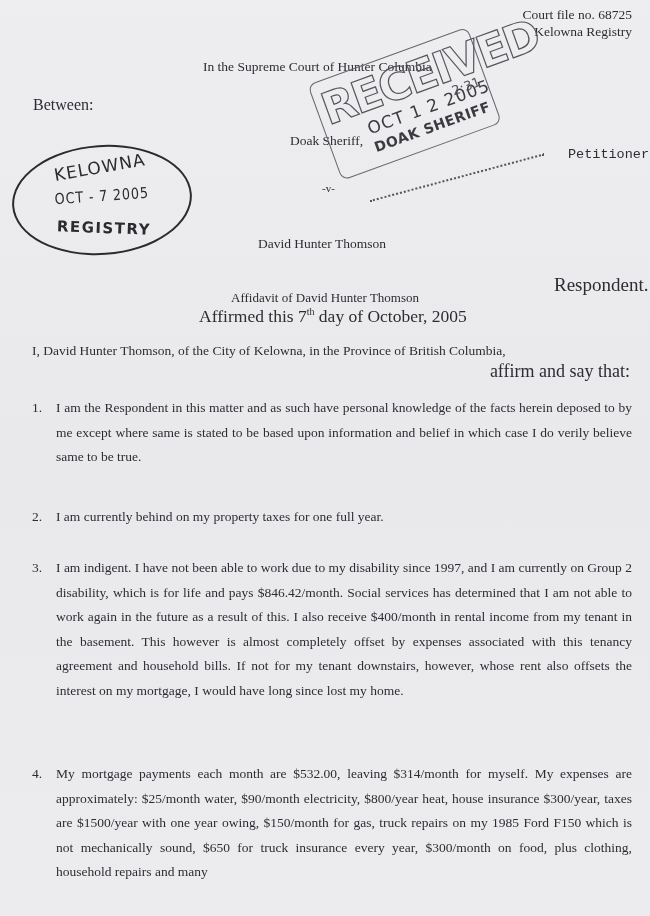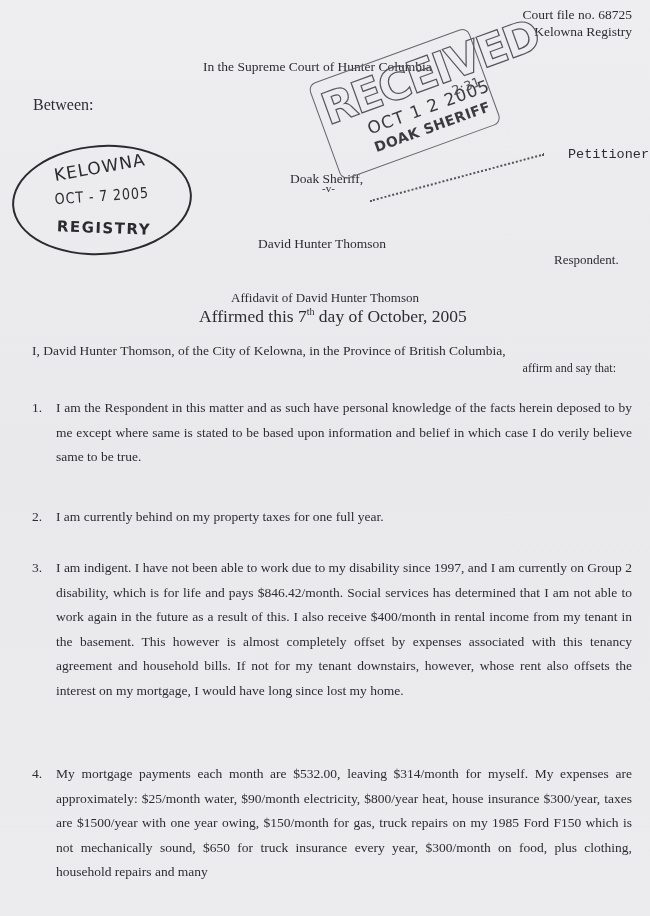--- a/index.html
+++ b/index.html
@@ -26,38 +26,38 @@
     .right-block {
       position: absolute;
       right: 18px;
       top: 6px;
       text-align: right;
       font-size: 13.5px;
       line-height: 17px;
     }
     .court-name { left: 203px; top: 59px; font-size: 13.5px; }
     .between { left: 33px; top: 96px; font-size: 16px; }
-    .petitioner-name { left: 290px; top: 133px; font-size: 13.5px; margin-top: 38px; }
+    .petitioner-name { left: 290px; top: 133px; font-size: 13.5px; }
     .petitioner-label { left: 568px; top: 147px; font-size: 13.5px; font-family: Liberation Mono, monospace; }
     .versus { left: 322px; top: 182px; font-size: 11px; }
     .respondent-name { left: 258px; top: 236px; font-size: 13.5px; }
-    .respondent-label { left: 554px; top: 252px; font-size: 13px; }
+    .respondent-label { left: 554px; top: 274px; font-size: 19px; }
 
     .title1 {
       left: 0; width: 650px; top: 290px; text-align: center;
       font-weight: normal; font-size: 13px;
     }
     .title2 {
       left: 0; width: 650px; top: 306px; text-align: center;
       font-weight: normal; font-size: 17.5px; padding-left: 8px;
     }
     .title2 sup { font-size: 10px; vertical-align: 7px; }
 
     .intro1 { left: 32px; top: 343px; font-size: 13.5px; }
-    .intro2 { right: 34px; top: 361px; font-size: 12px; font-family: Liberation Serif, serif; }
+    .intro2 { right: 20px; top: 361px; font-size: 18px; font-family: Liberation Serif, serif; }
 
     .para {
       position: absolute;
       left: 32px;
       width: 600px;
       font-size: 13.5px;
       line-height: 24.5px;
     }
     .para .num {
       position: absolute;

